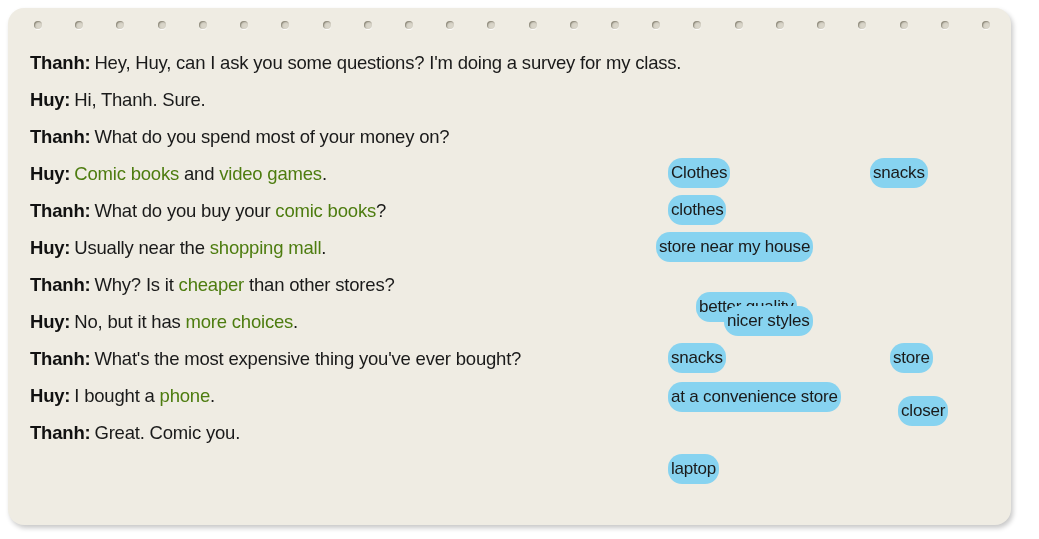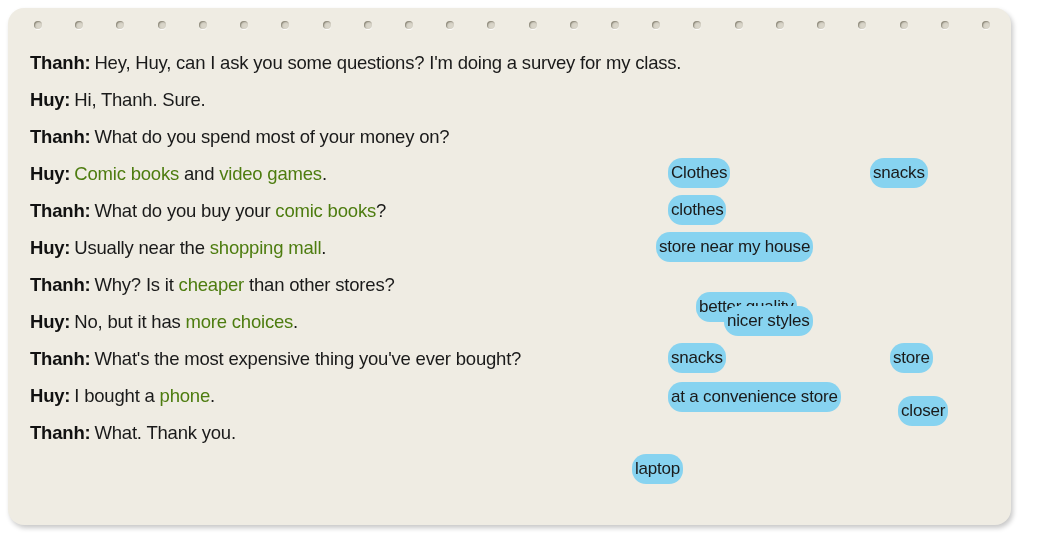--- a/index.html
+++ b/index.html
@@ -119,30 +119,30 @@
       <div class="dialogue-line"><span class="speaker">Thanh:</span><span>Hey, Huy, can I ask you some questions? I'm doing a survey for my class.</span></div>
       <div class="dialogue-line"><span class="speaker">Huy:</span><span>Hi, Thanh. Sure.</span></div>
       <div class="dialogue-line"><span class="speaker">Thanh:</span><span>What do you spend most of your money on?</span></div>
       <div class="dialogue-line"><span class="speaker">Huy:</span><span class="hl">Comic books</span><span> and </span><span class="hl">video games</span><span>.</span></div>
       <div class="dialogue-line"><span class="speaker">Thanh:</span><span>What do you buy your </span><span class="hl">comic books</span><span>?</span></div>
       <div class="dialogue-line"><span class="speaker">Huy:</span><span>Usually near the </span><span class="hl">shopping mall</span><span>.</span></div>
       <div class="dialogue-line"><span class="speaker">Thanh:</span><span>Why? Is it </span><span class="hl">cheaper</span><span> than other stores?</span></div>
       <div class="dialogue-line"><span class="speaker">Huy:</span><span>No, but it has </span><span class="hl">more choices</span><span>.</span></div>
       <div class="dialogue-line"><span class="speaker">Thanh:</span><span>What's the most expensive thing you've ever bought?</span></div>
       <div class="dialogue-line"><span class="speaker">Huy:</span><span>I bought a </span><span class="hl">phone</span><span>.</span></div>
-      <div class="dialogue-line"><span class="speaker">Thanh:</span><span>What. Thank you.</span></div>
+      <div class="dialogue-line"><span class="speaker">Thanh:</span><span>Great. Comic you.</span></div>
     </div>
 
   <div id="tag-layer">
       <div class="tag" style="left: 660px; top: 150px;">Clothes</div>
       <div class="tag" style="left: 862px; top: 150px;">snacks</div>
       <div class="tag" style="left: 660px; top: 187px;">clothes</div>
       <div class="tag" style="left: 648px; top: 224px;">store near my house</div>
       <div class="tag" style="left: 688px; top: 261px; margin-top: 23px;">better quality</div>
       <div class="tag" style="left: 696px; top: 298px; margin-left: 20px;">nicer styles</div>
       <div class="tag" style="left: 660px; top: 335px;">snacks</div>
       <div class="tag" style="left: 882px; top: 335px;">store</div>
       <div class="tag" style="left: 660px; top: 374px;">at a convenience store</div>
       <div class="tag" style="left: 862px; top: 388px; margin-left: 28px;">closer</div>
-      <div class="tag" style="left: 624px; top: 446px;">laptop</div>
+      <div class="tag" style="left: 660px; top: 446px;">laptop</div>
     </div>
 
 </div>
 
 </body></html>

